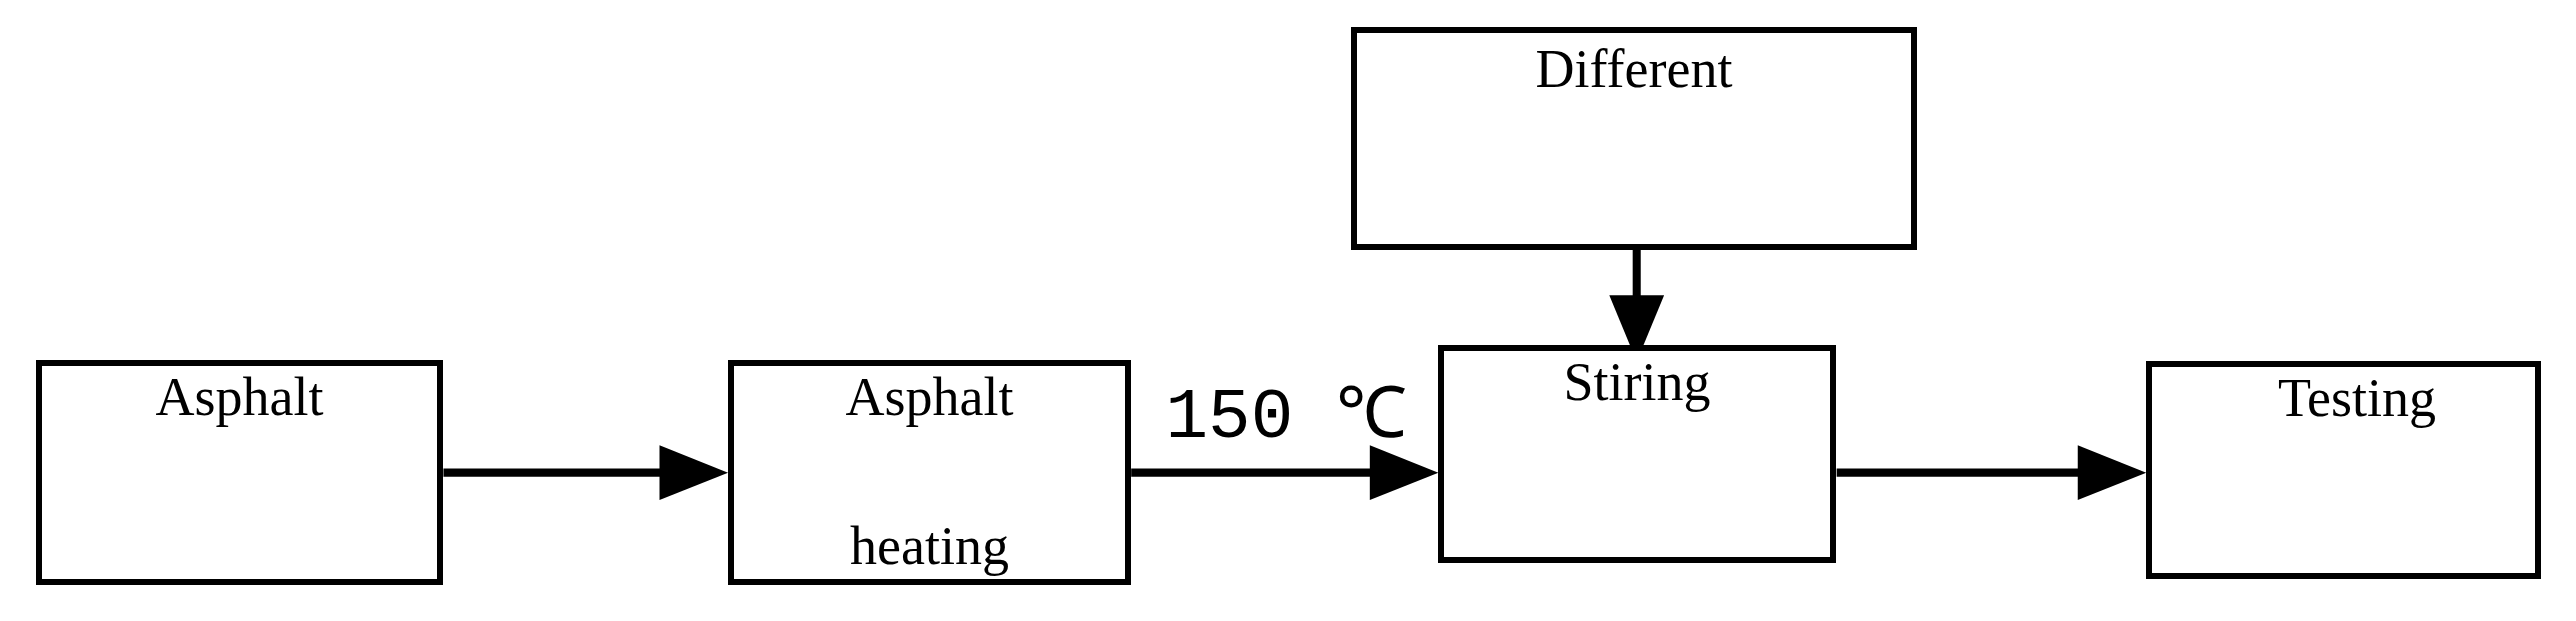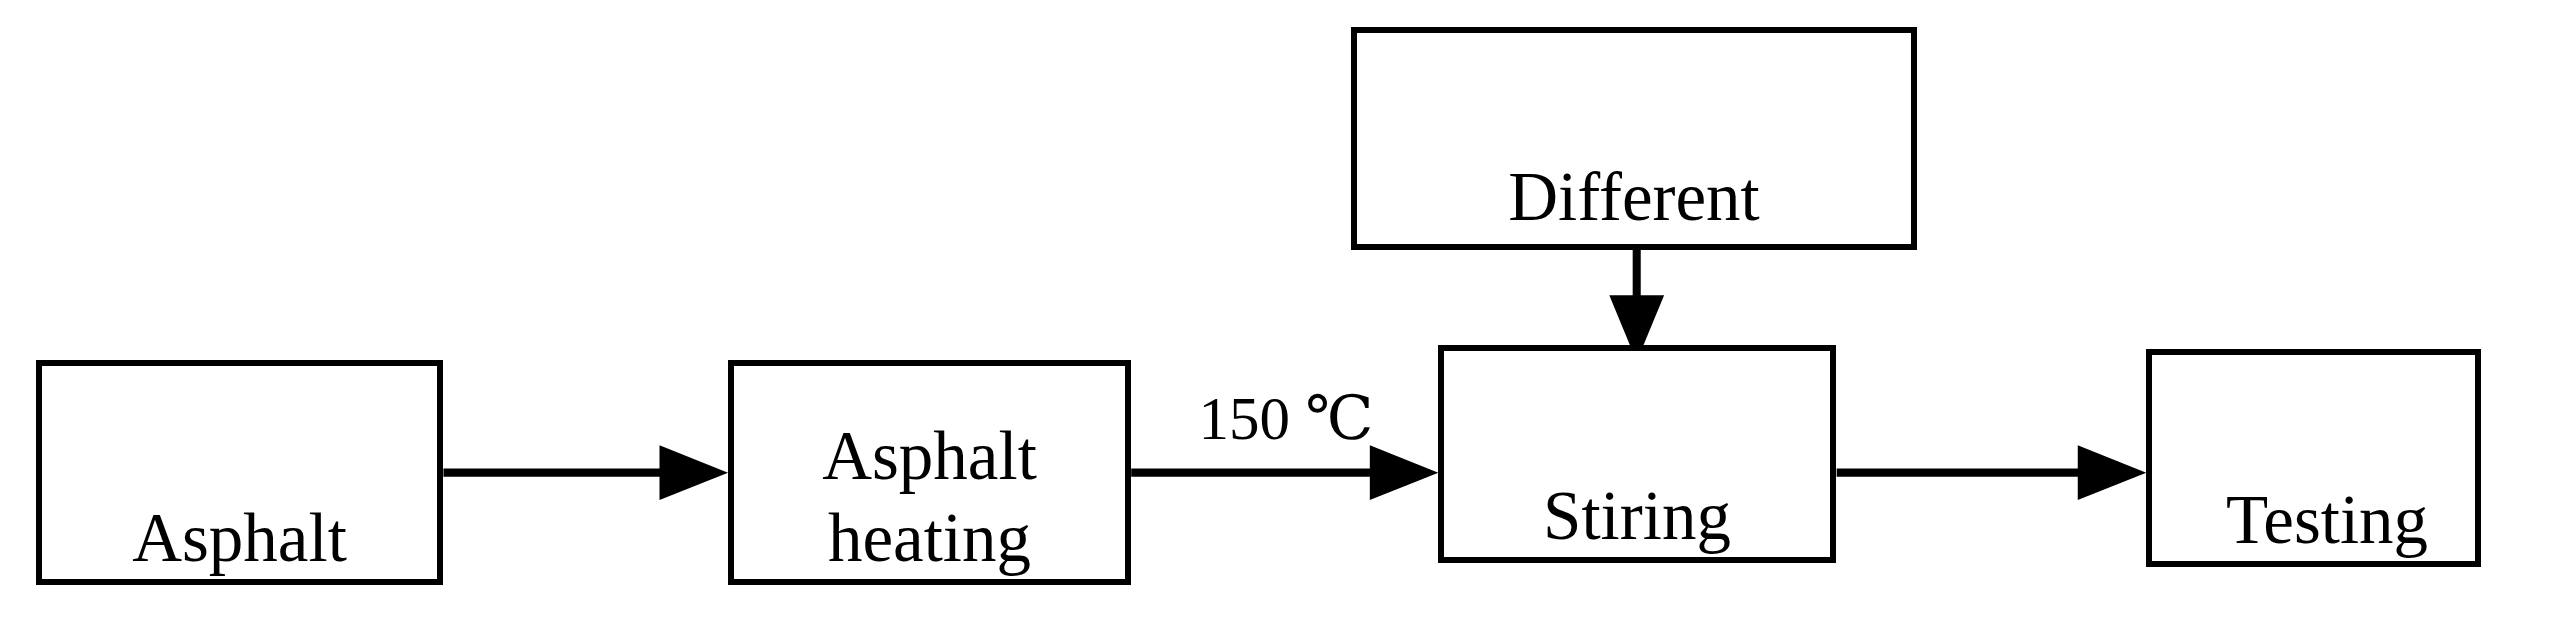--- a/index.html
+++ b/index.html
@@ -17,38 +17,39 @@
     overflow: hidden;
   }
   .box {
     position: absolute;
     box-sizing: border-box;
     border: 6.5px solid #000000;
     background: #ffffff;
     display: flex;
     flex-direction: column;
     align-items: center;
-    justify-content: flex-end;
+    justify-content: space-between;
     text-align: center;
-    font-size: 69px;
+    font-size: 54px;
     line-height: 1.18;
     white-space: nowrap;
   }
   .box .line {
     display: block;
   }
   .box-reinforcements {
     line-height: 1.35;
   }
   .arrow-label {
     position: absolute;
-    font-size: 61px;
+    font-size: 71px;
     line-height: 73px;
     text-align: center;
     white-space: nowrap;
+    font-family: Liberation Mono, monospace;
   }
   #arrow-layer {
     position: absolute;
     left: 0;
     top: 0;
     width: 2576px;
     height: 622px;
   }
   #arrow-layer line {
     stroke: #000000;
@@ -93,21 +94,21 @@
   </div>
 
   <div class="box box-reinforcements" style="left:1351px; top:27px; width:566px; height:223px;">
     <span class="line">Different</span>
   </div>
 
   <div class="box" style="left:1438px; top:345px; width:398px; height:218px;">
     <span class="line">Stiring</span>
   </div>
 
-  <div class="box" style="left:2146px; top:349px; width:335px; height:218px;padding-left:27px;">
+  <div class="box" style="left:2146px; top:361px; width:395px; height:218px;padding-left:27px;">
     <span class="line">Testing</span>
   </div>
 
   <div class="arrow-label" style="left:1165px; top:382px; width:242px;">150 ℃</div>
 
 
 </div>
 
 
 </body></html>

